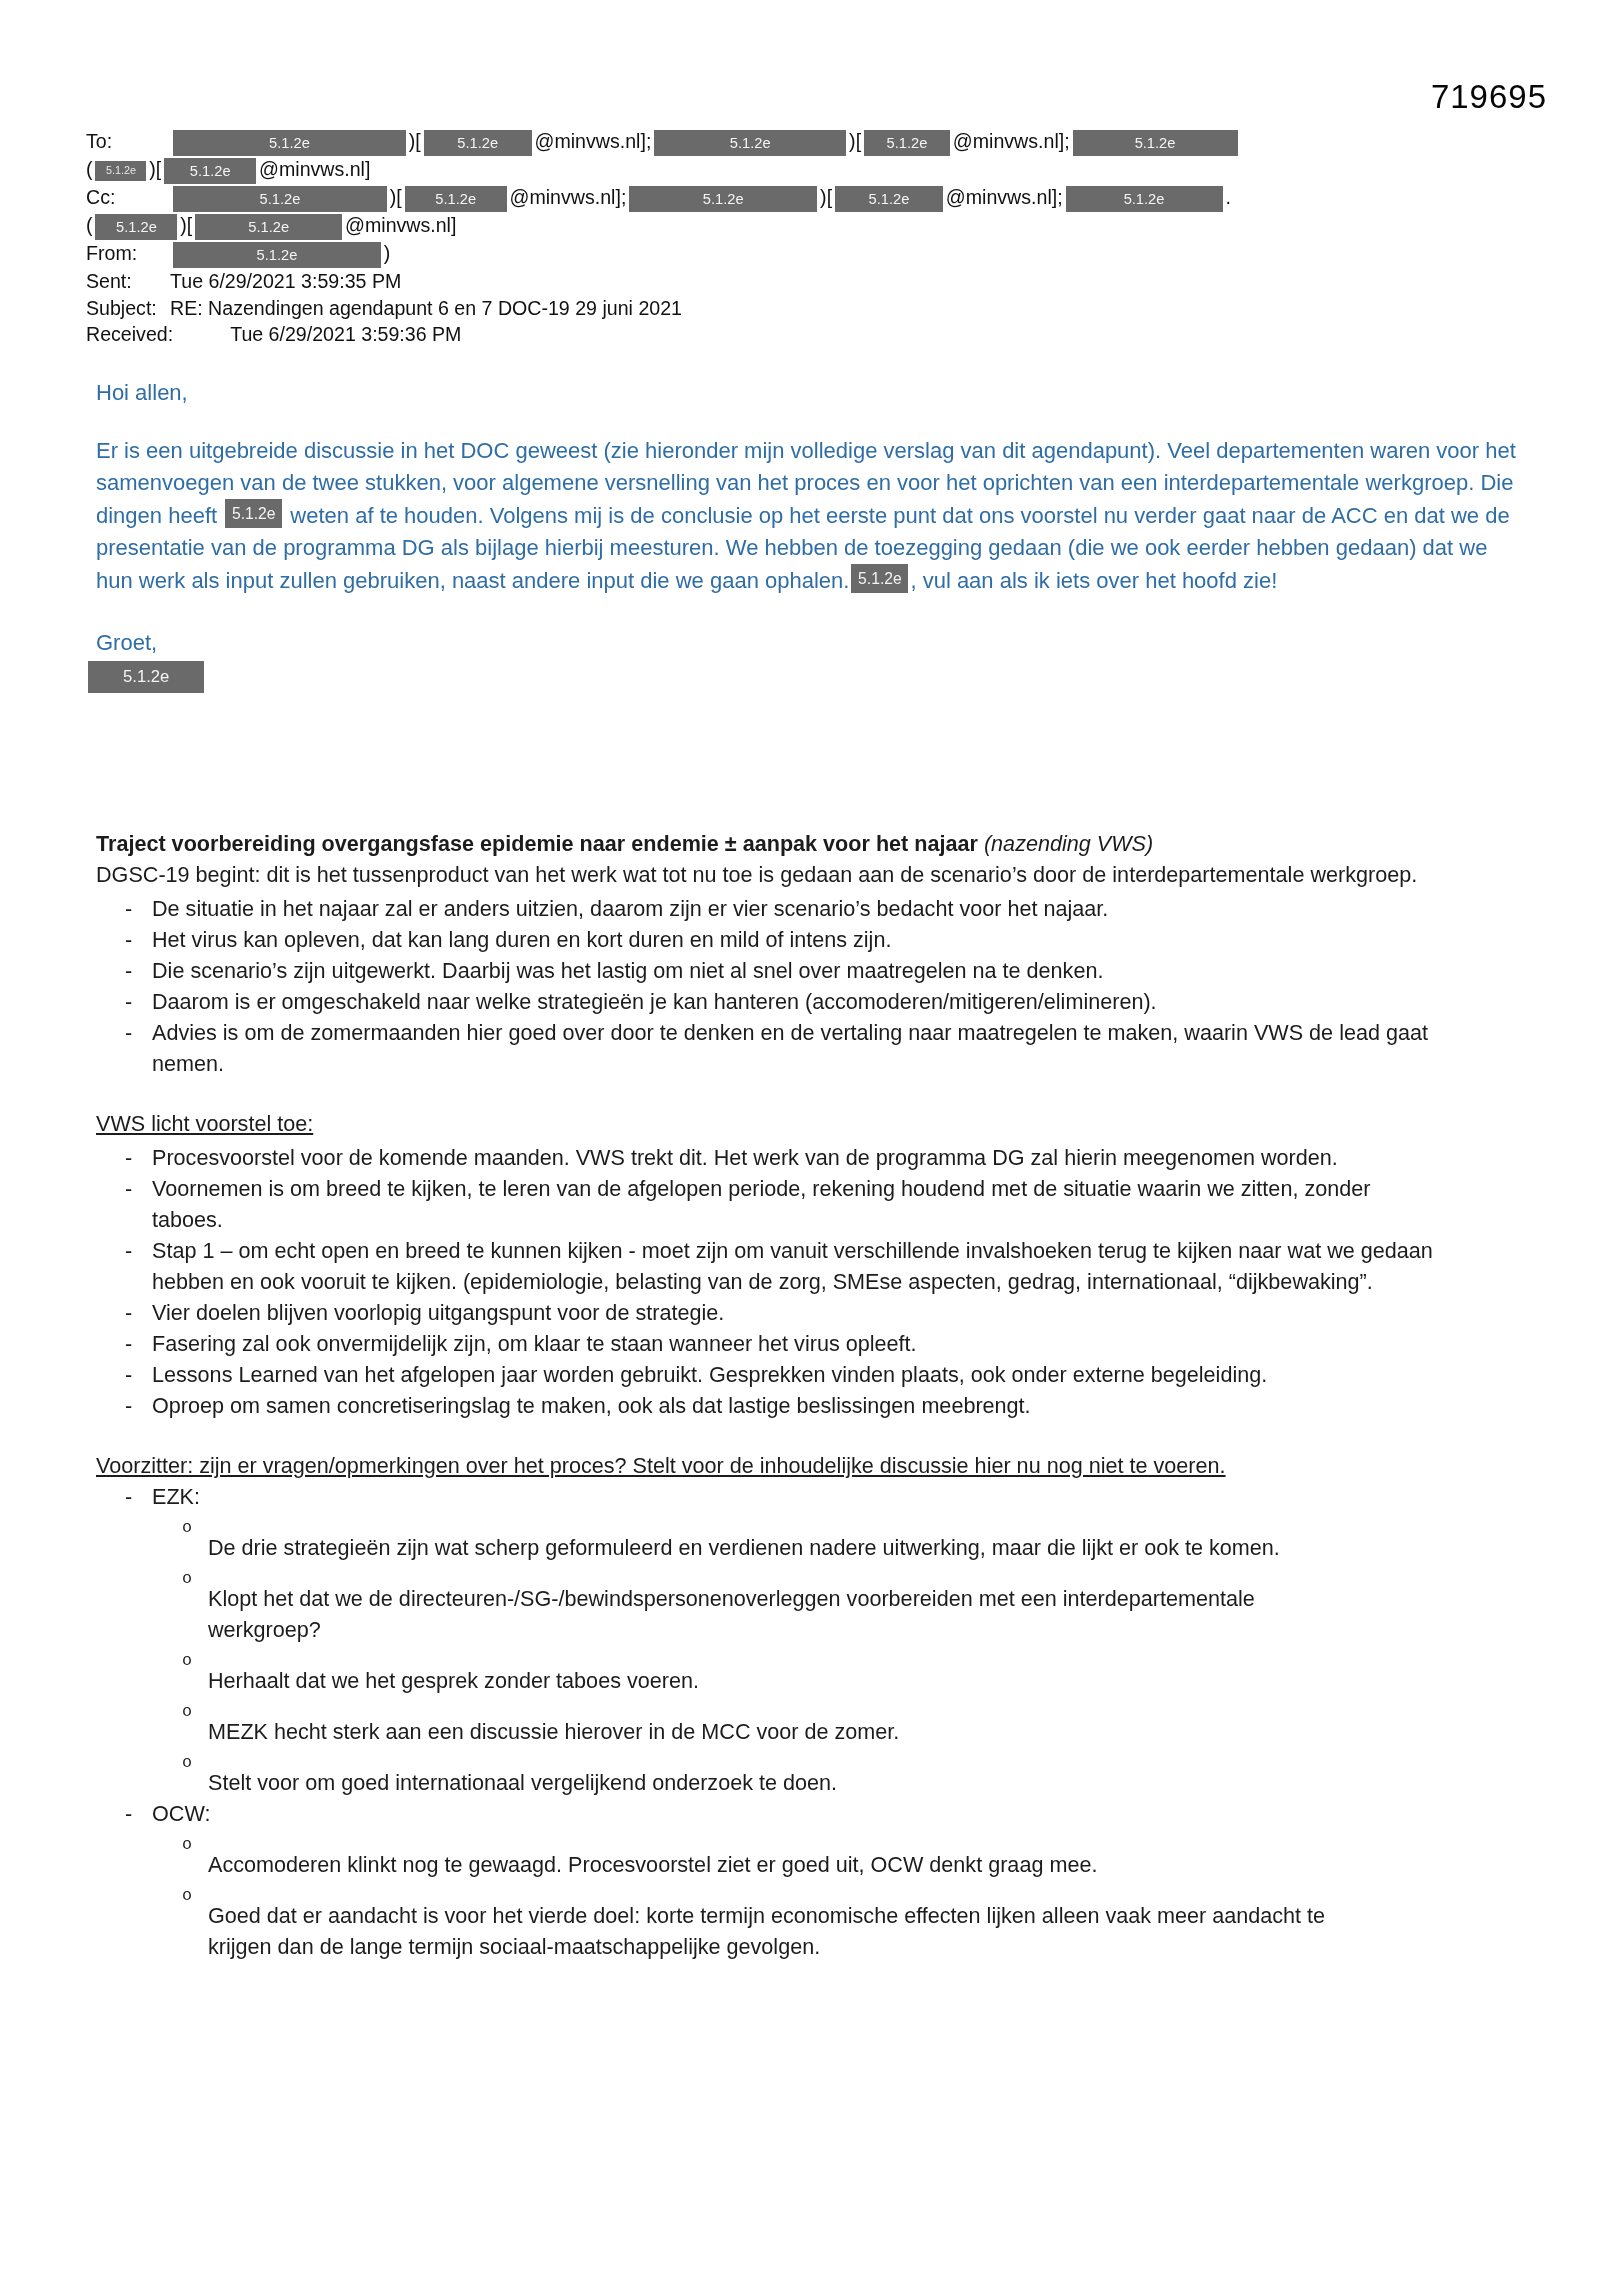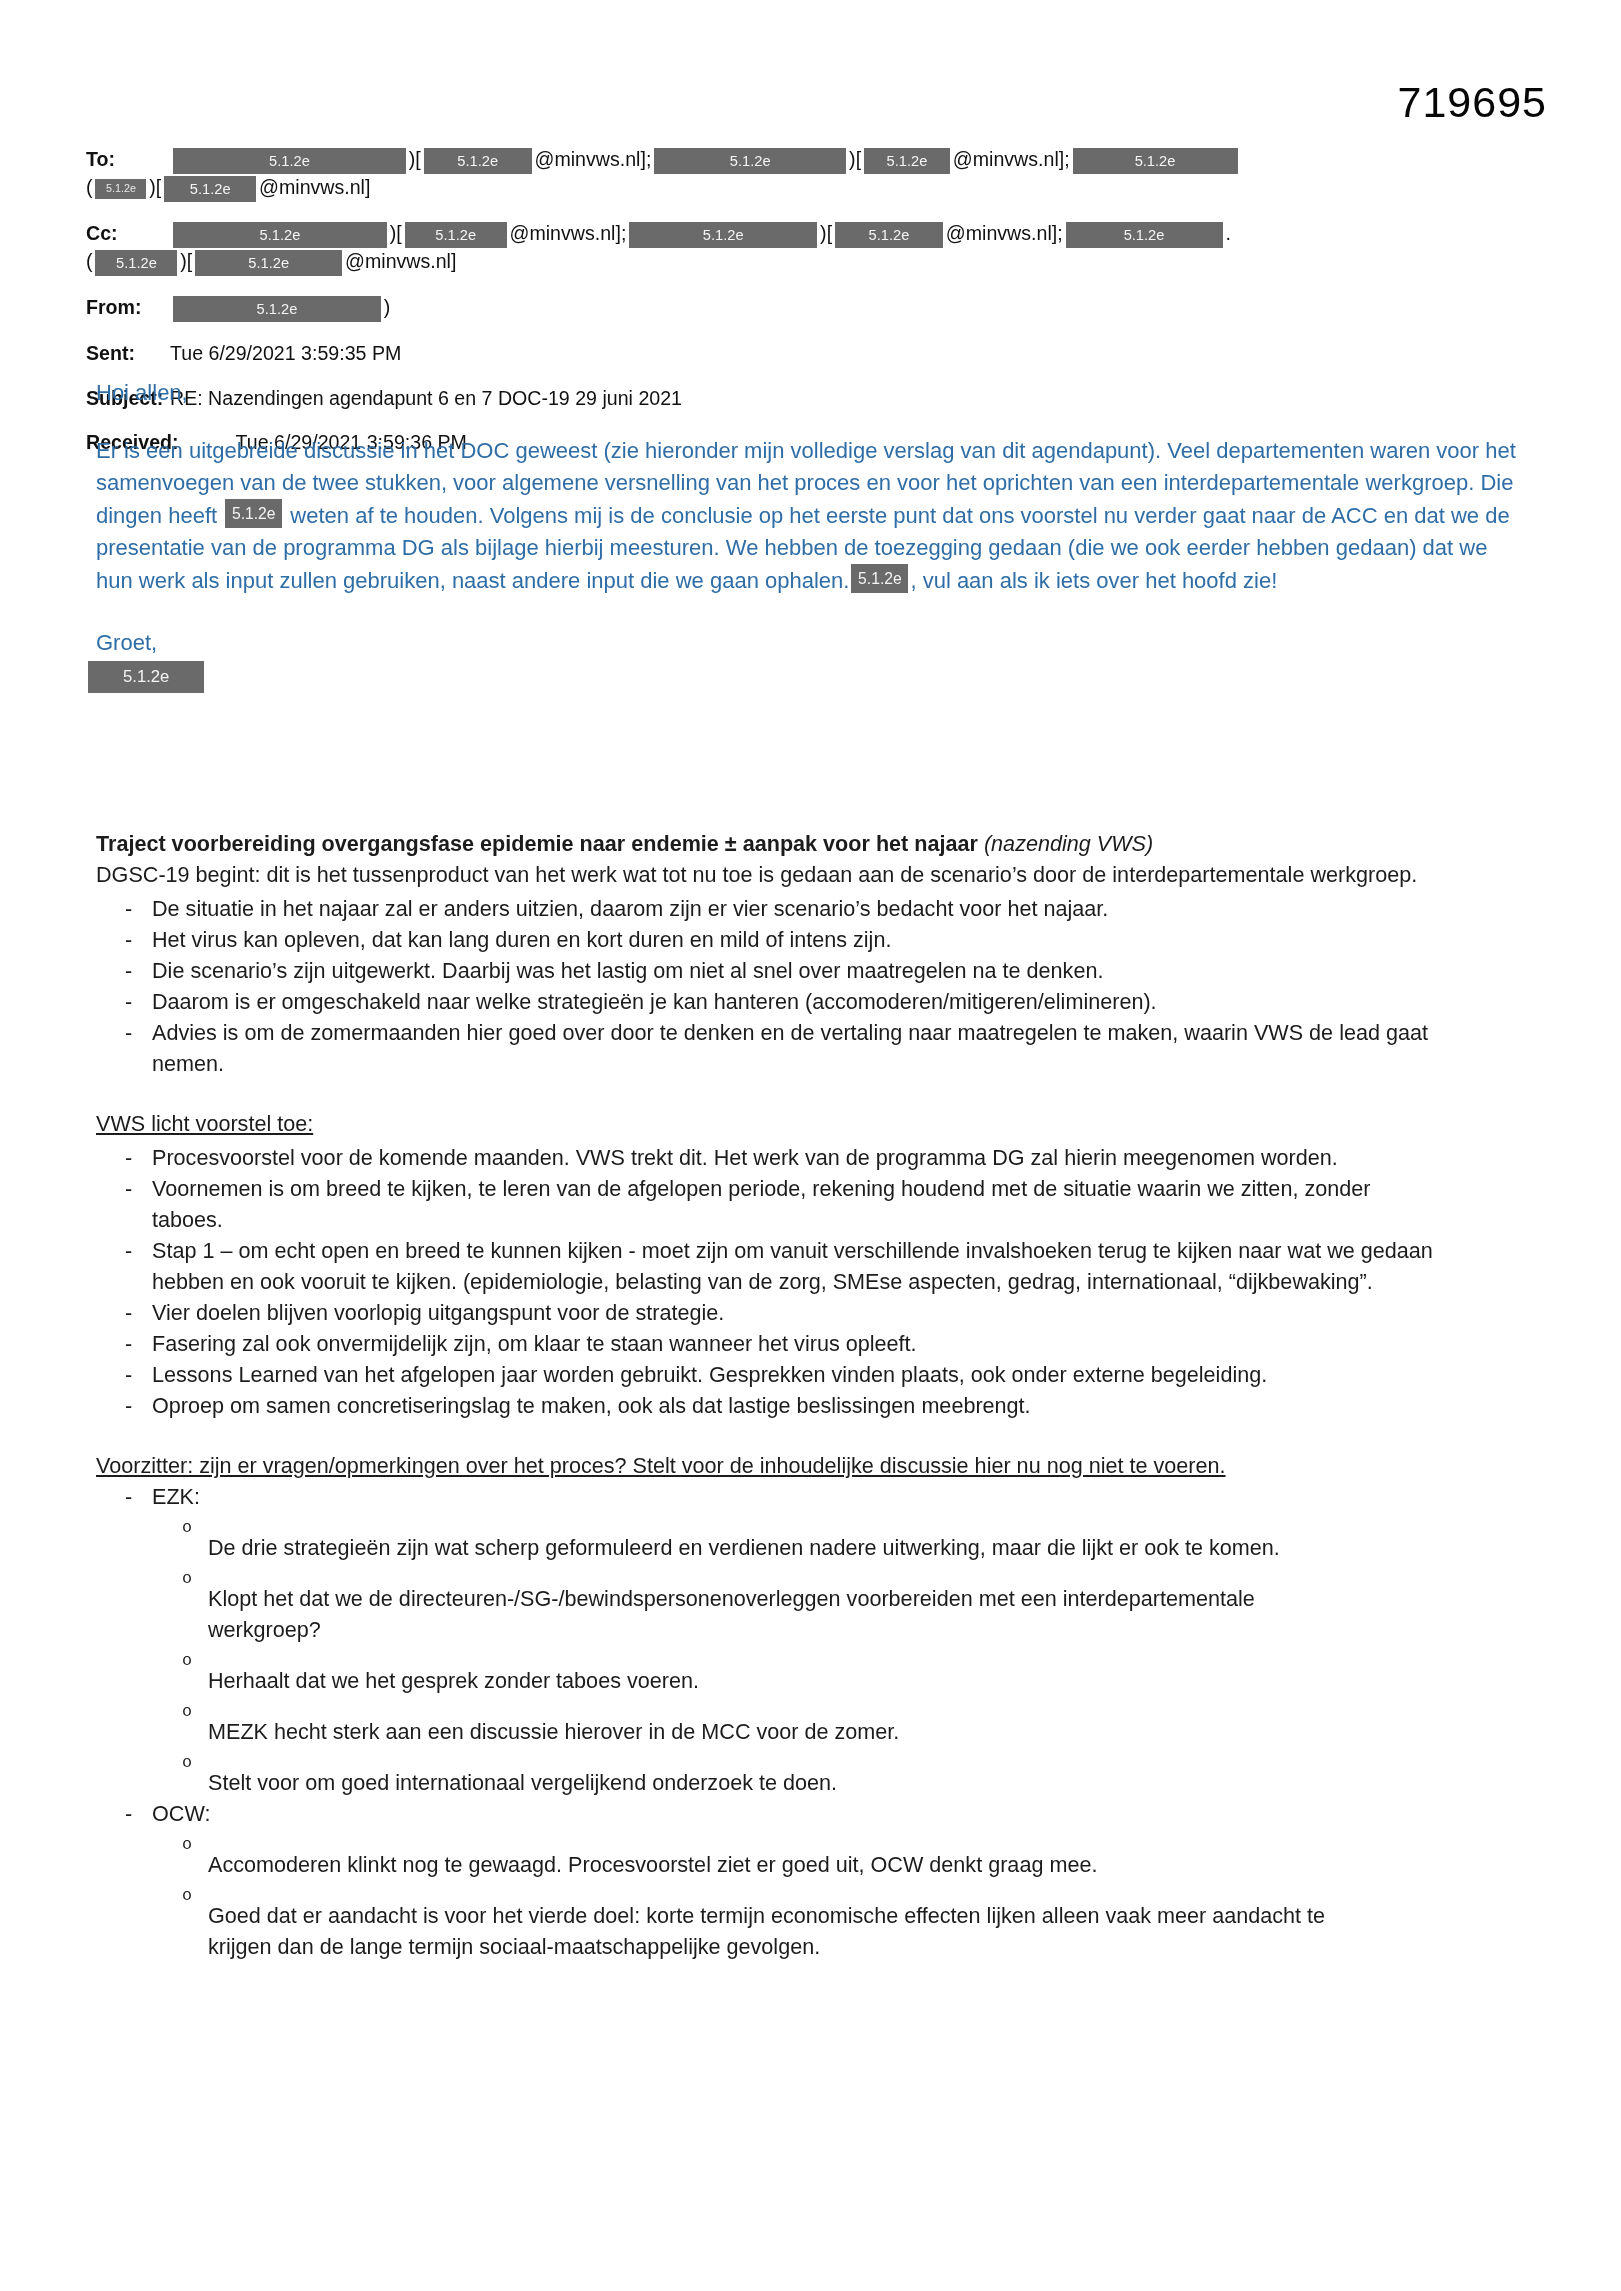--- a/index.html
+++ b/index.html
@@ -2,26 +2,26 @@
 <html style="--redbg: #6a6a6a; --blue: #2f6da6;"><head>
 <meta charset="utf-8">
 <style>
   html,body { margin:0; padding:0; background:#ffffff; }
   .page {
     position:relative; width:1621px; height:2292px; background:#ffffff;
     font-family:"Liberation Sans", sans-serif; color:#1c1c1c; overflow:hidden;
   }
   .doc-number {
     position:absolute; top:78px; right:74px;
-    font-size:43px; letter-spacing:1px; color:#060606;
+    font-size:33px; letter-spacing:1px; color:#060606;
   }
   
   .header { position:absolute; top:128px; left:86px; right:69px; font-size:19.6px; color:#111; }
   .hline { line-height:26.5px; white-space:nowrap; }
-  .hlabel { font-weight:bold;margin-top:18px; }
+  .hlabel { font-weight:normal; }
   .hlabel.w { display:inline-block; min-width:84px; }
   .htext { color:#111; }
   .hsp { display:inline-block; }
   .redact {
     display:inline-block; background:var(--redbg,#6a6a6a); color:#f4f4f4;
     text-align:center; font-size:14.7px; height:26.5px; line-height:26.5px;
     vertical-align:middle; margin:0 2.9px; overflow:hidden;
   }
   .redact-sm { height:19.6px; line-height:19.6px; font-size:10.8px; color:#e8e8e8; }
   .redact-body { height:29px; line-height:29px; font-size:15.7px; vertical-align:text-bottom; margin:0 2px; }

